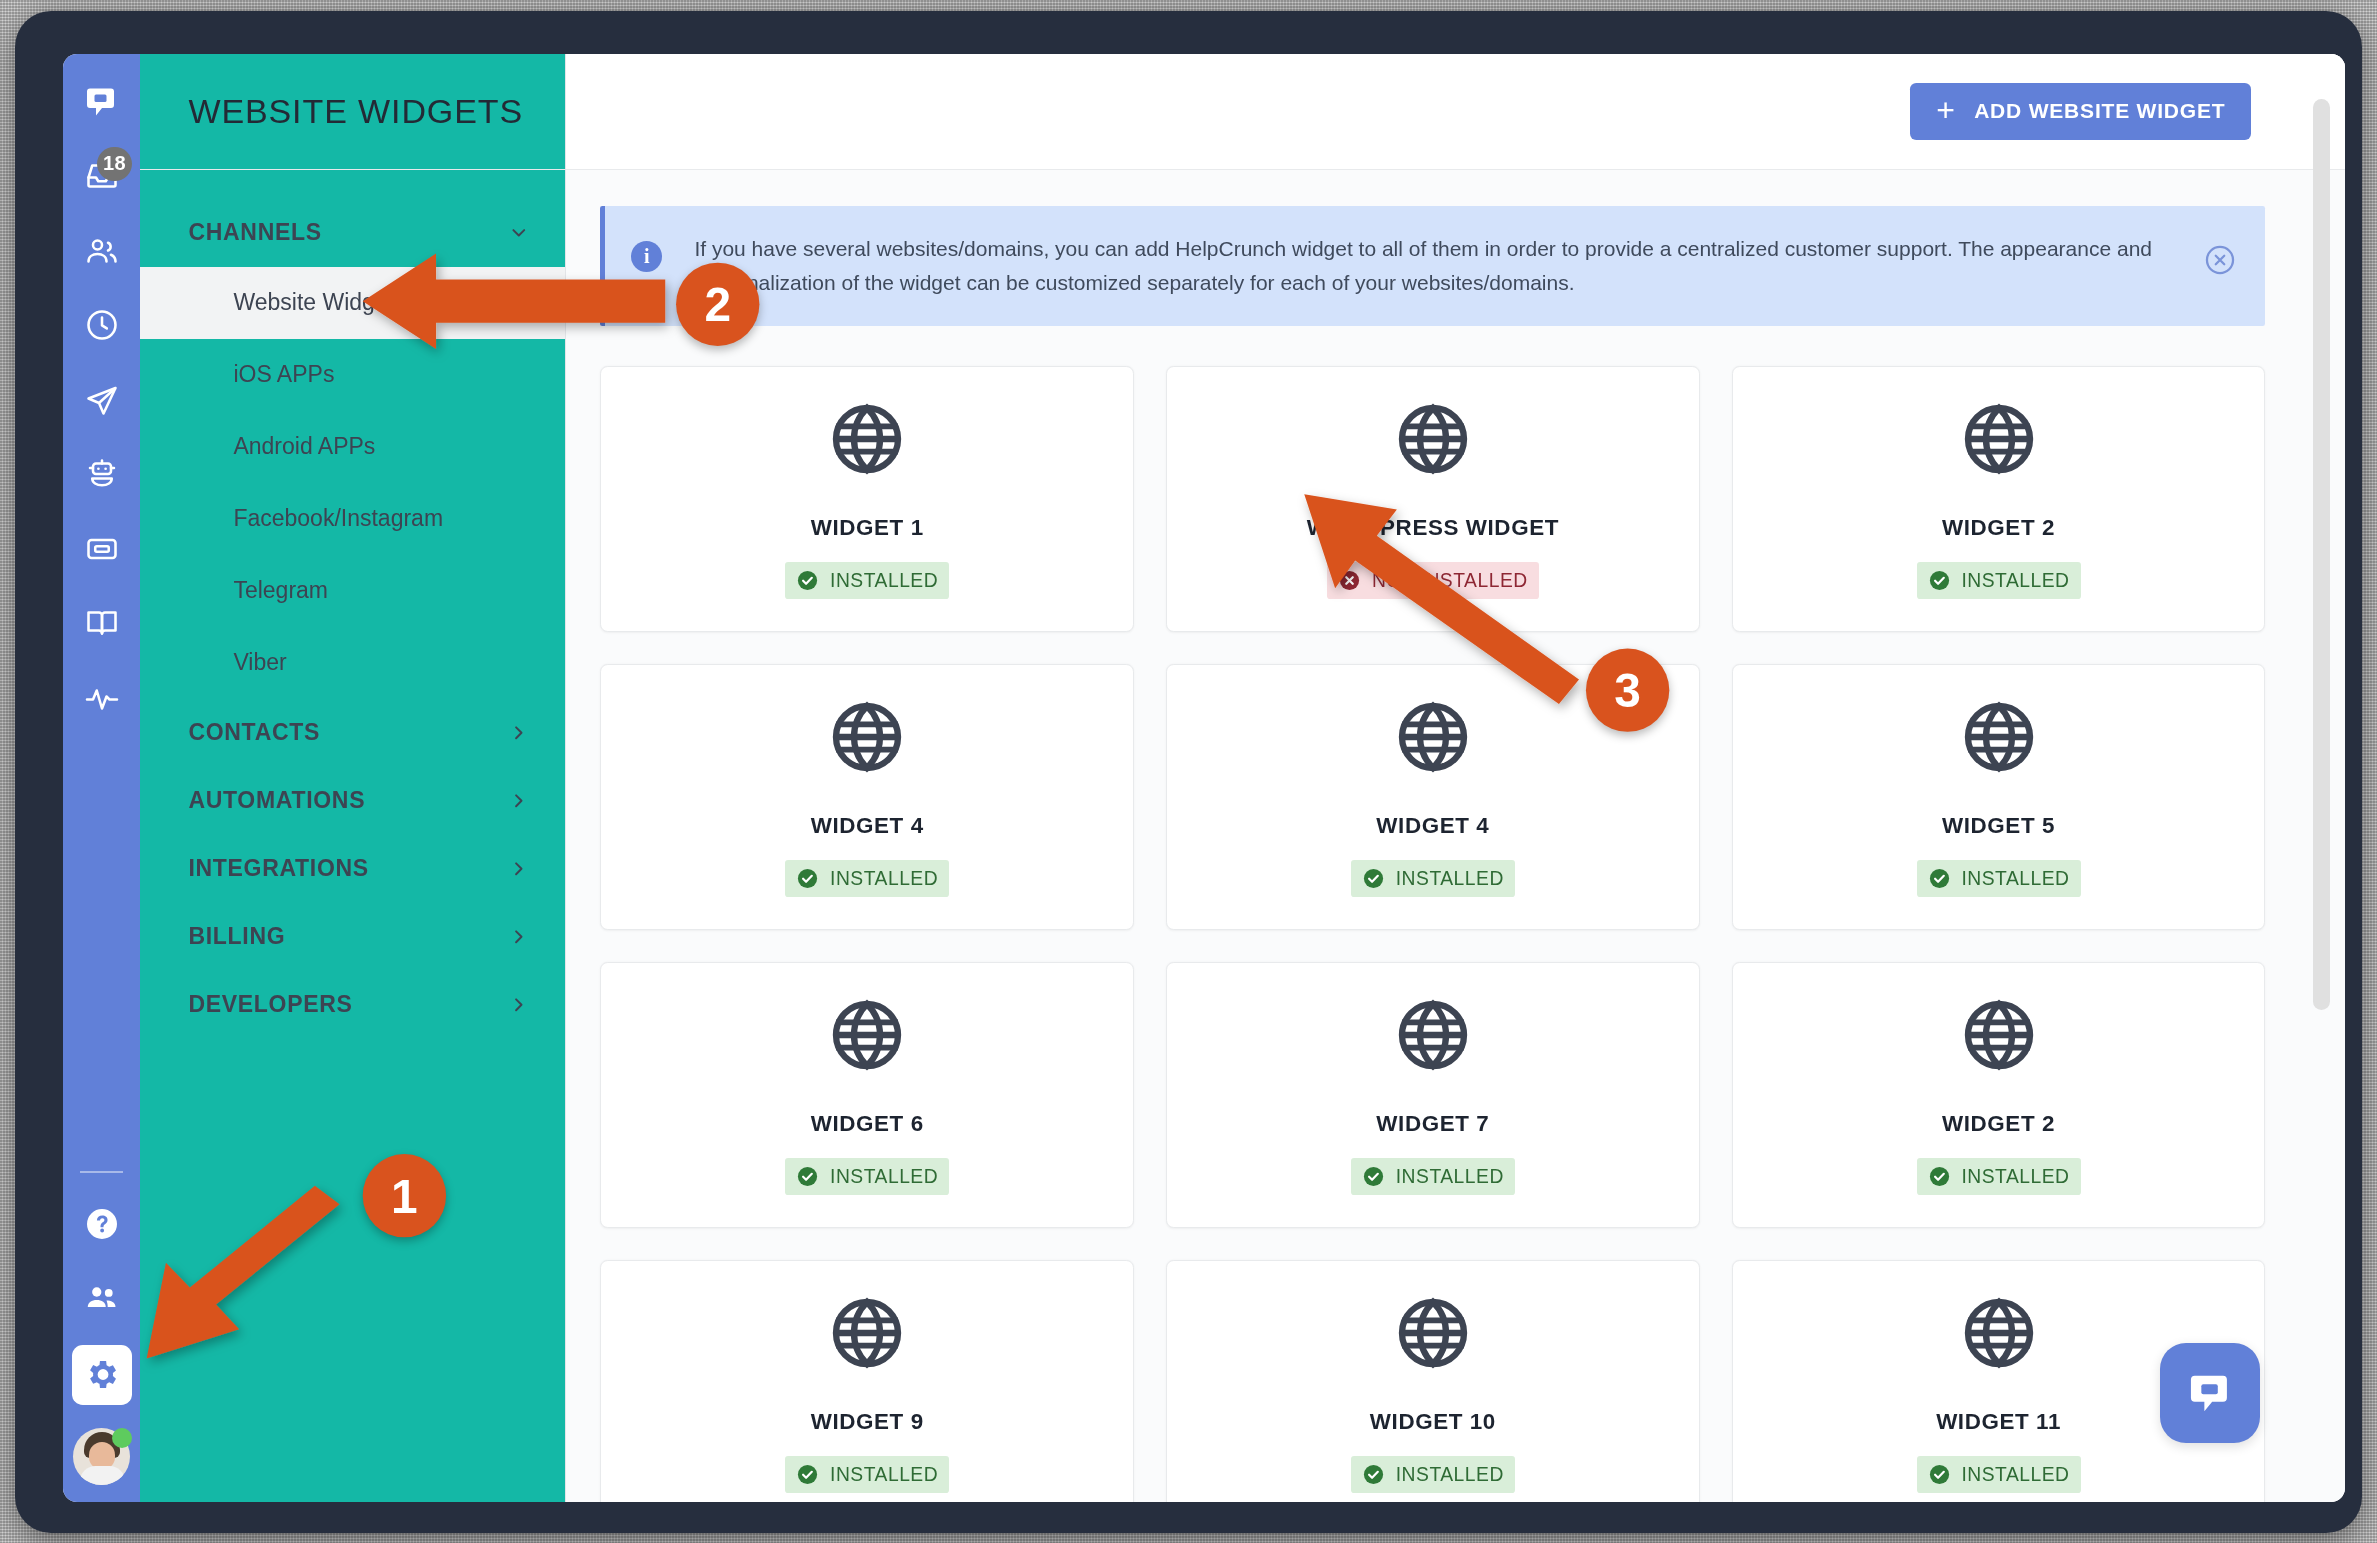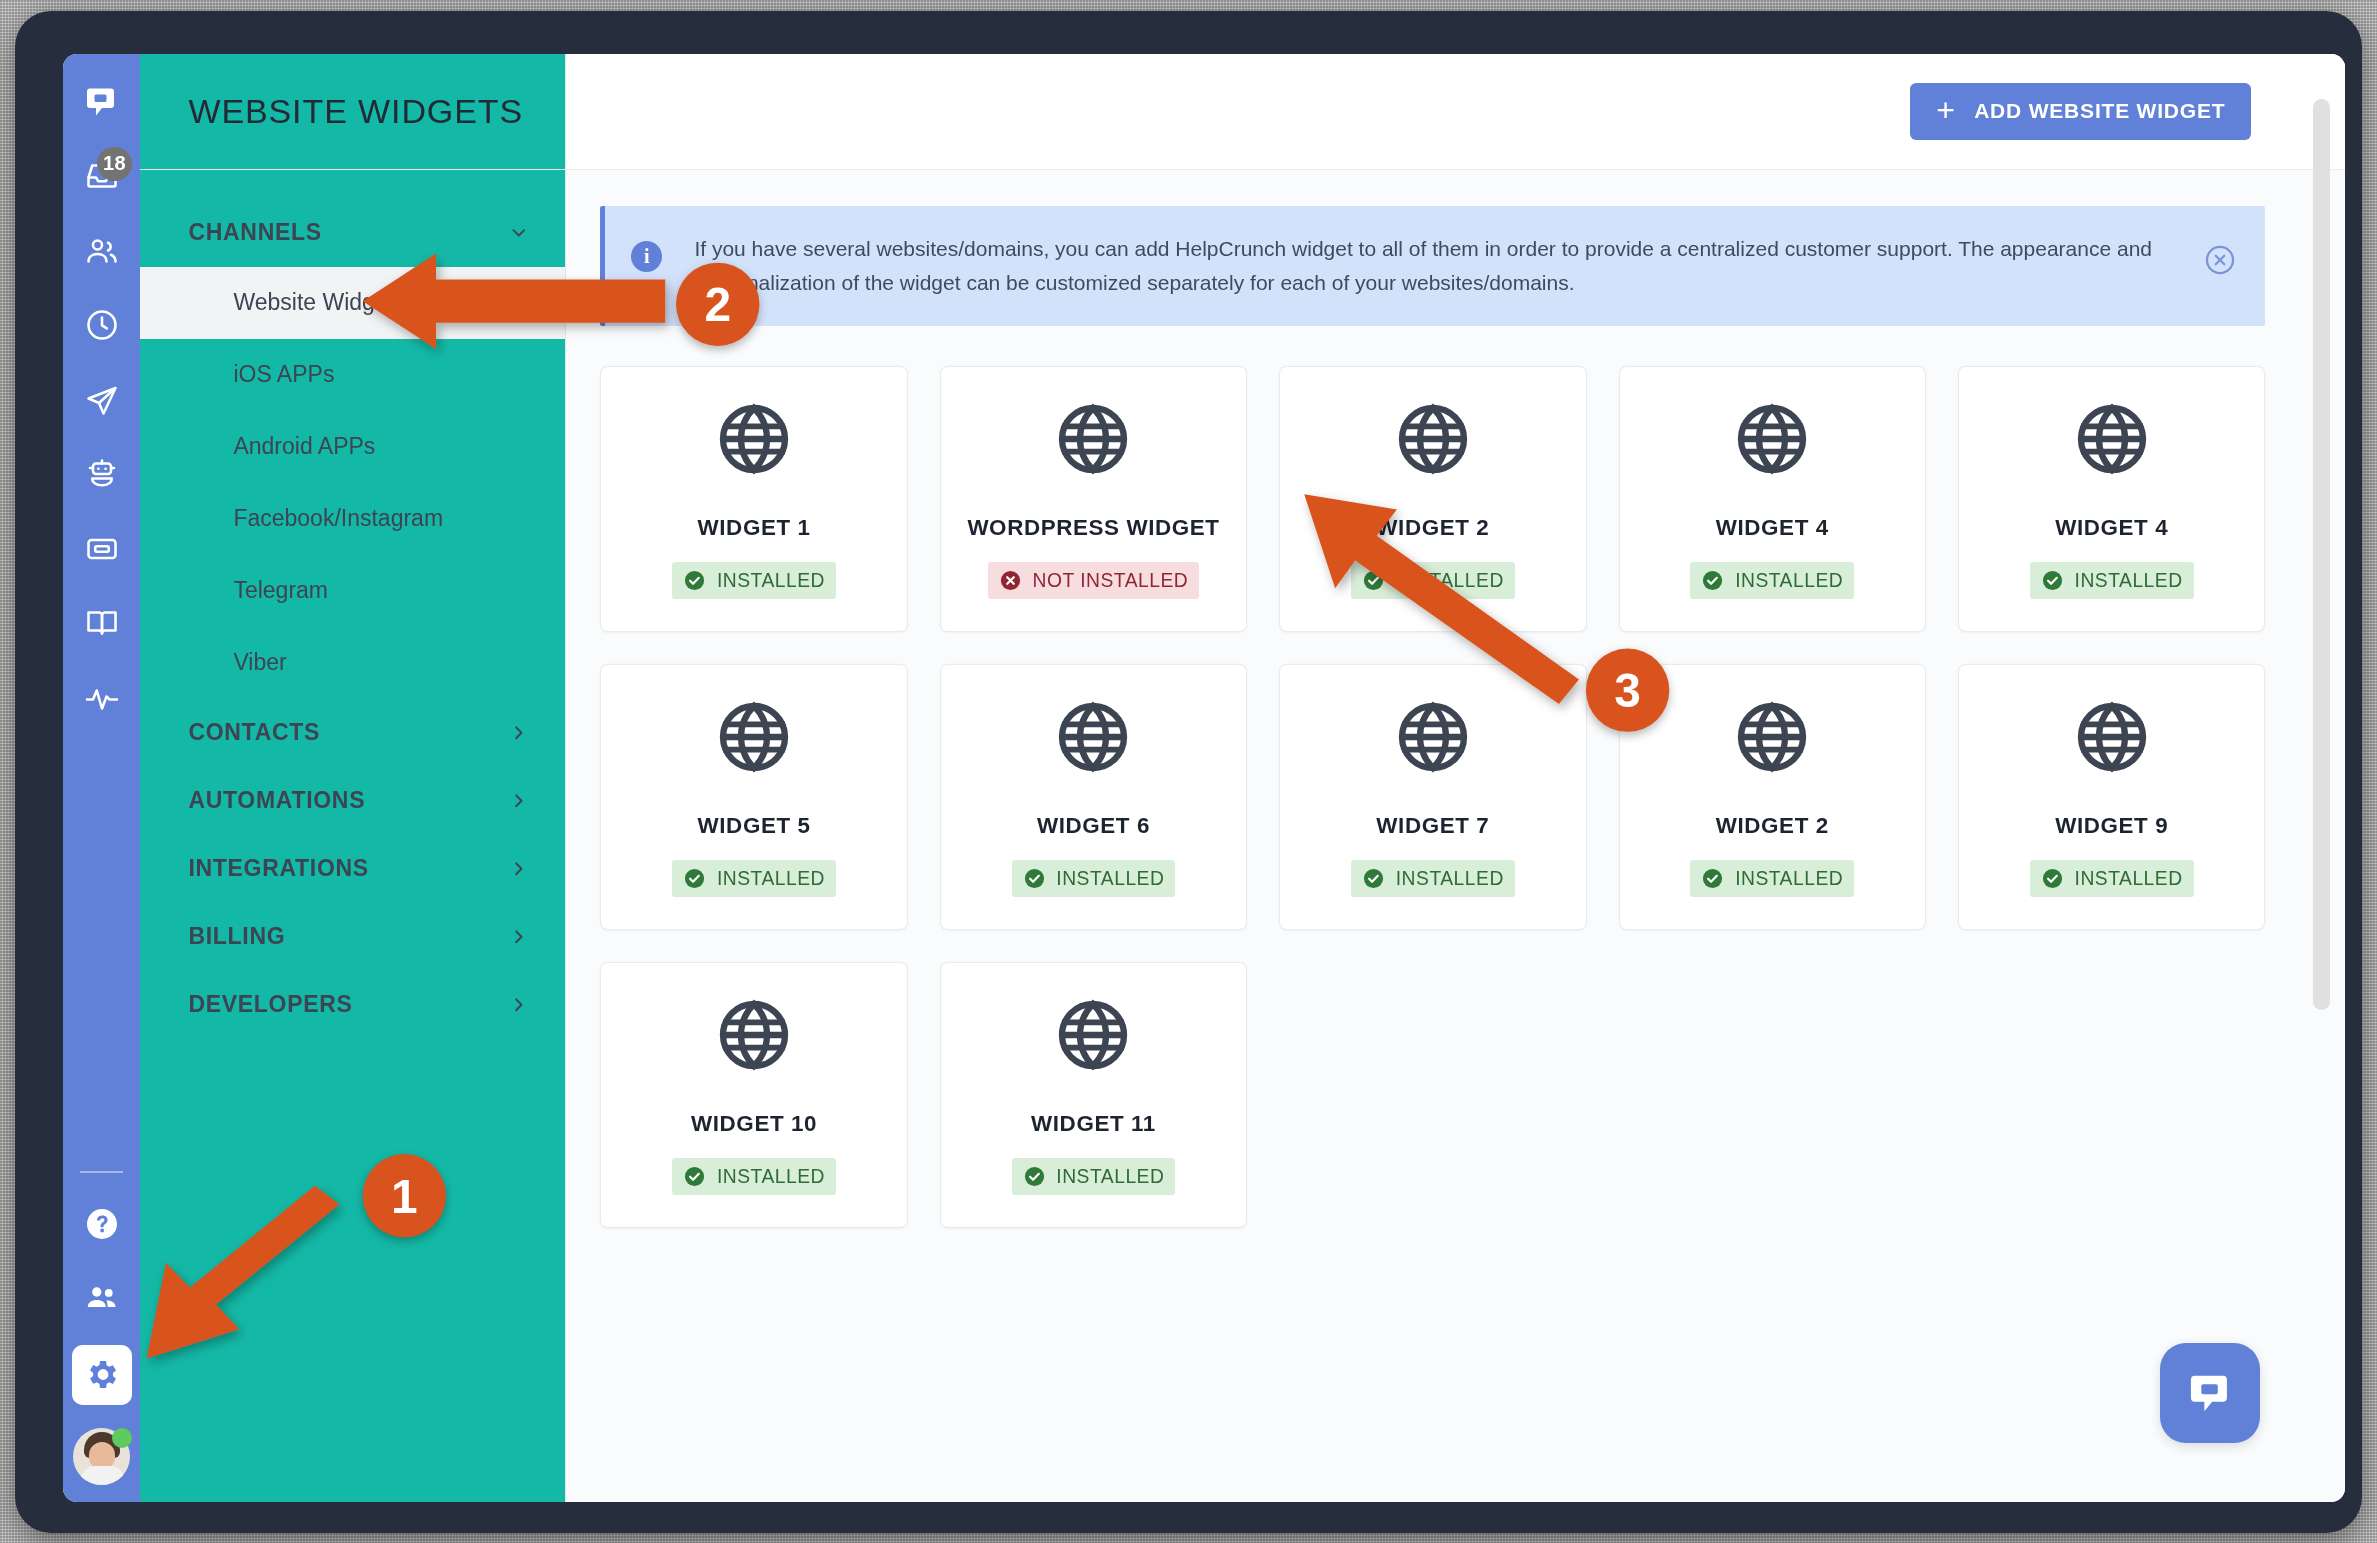--- a/index.html
+++ b/index.html
@@ -244,21 +244,21 @@
     flex: 0 0 34px;
     width: 34px; height: 34px;
     margin-top: 10.8px;
     cursor: pointer;
     color: #7b94d9;
   }
 
   
   #widget-grid {
     display: grid;
-    grid-template-columns: repeat(5, 1fr);
+    grid-template-columns: repeat(3, 1fr);
     gap: 32px 32px;
   }
   .widget-card {
     background: #fff;
     border: 0.8px solid #e8eaec;
     border-radius: 7.7px;
     height: 266px;
     display: flex; flex-direction: column;
     align-items: center; justify-content: center;
     box-shadow: 0 0.8px 2.3px rgba(0,0,0,.05);

